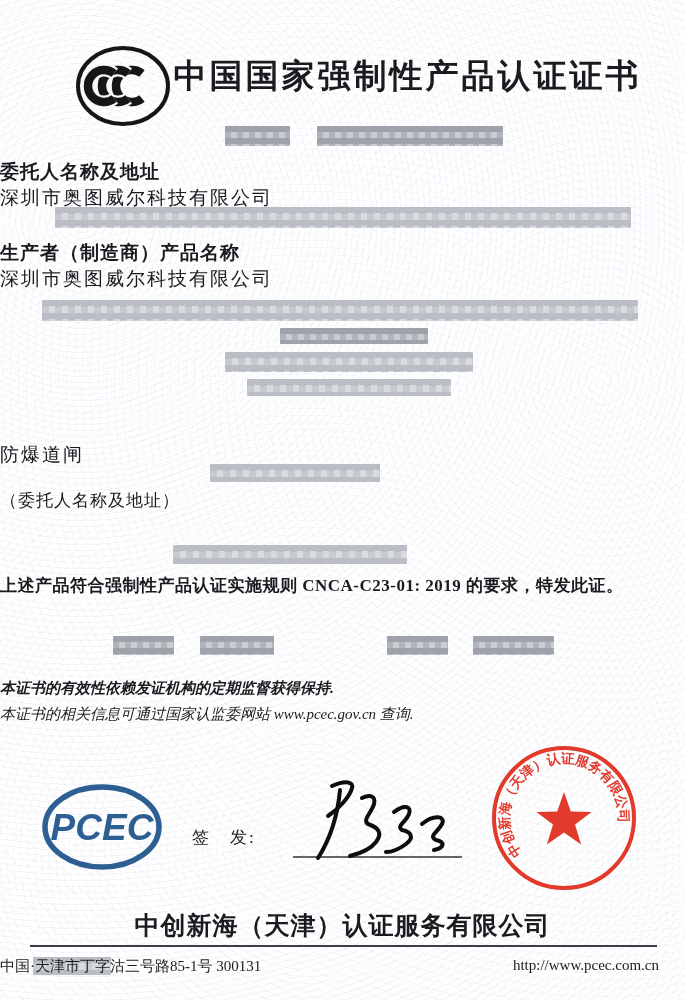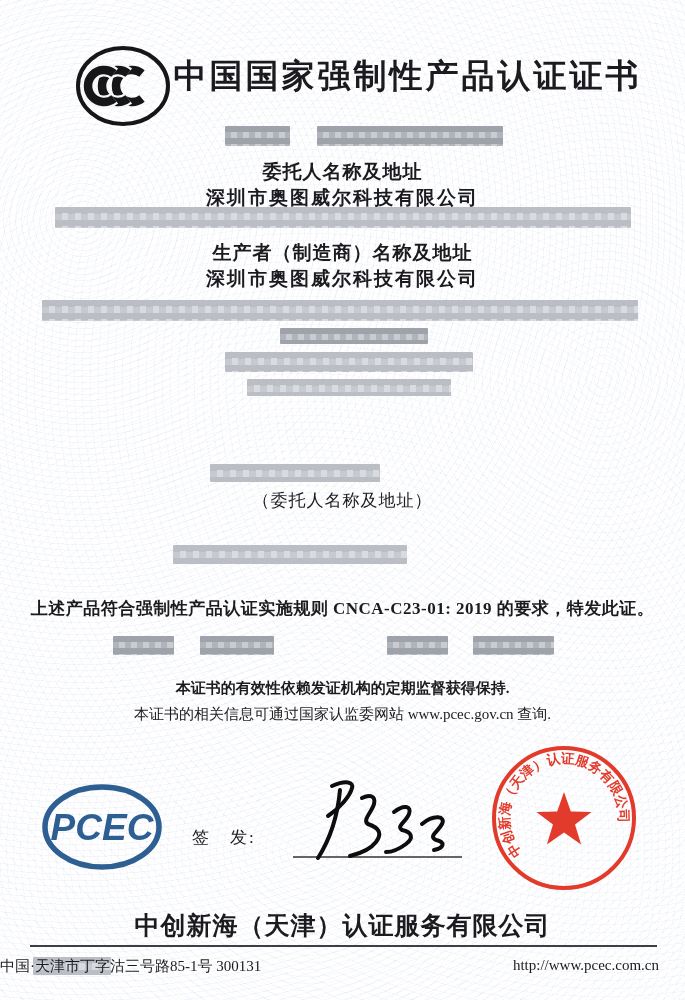--- a/index.html
+++ b/index.html
@@ -9,26 +9,26 @@
     font-family:"Liberation Serif", serif;
   }
   .page::before {
     content:""; position:absolute; inset:0; pointer-events:none;
     background-image:
       repeating-radial-gradient(circle at 12% 22%, rgba(110,140,190,.07) 0 1px, transparent 1px 6px),
       repeating-radial-gradient(circle at 88% 38%, rgba(110,140,190,.06) 0 1px, transparent 1px 8px),
       repeating-radial-gradient(circle at 45% 85%, rgba(110,140,190,.05) 0 1px, transparent 1px 7px);
   }
   .abs { position:absolute; }
-  .c { position:absolute; left:0; width:685px; text-align:center; }
+  .c { position:absolute; left:0; width:685px; text-align:left; }
   .bold { font-weight:bold; }
   .h19 { font-size:19px; font-weight:bold; letter-spacing:1px; }
-  .v19 { font-size:19px; letter-spacing:2px;font-weight:bold; }
+  .v19 { font-size:19px; letter-spacing:2px; }
   .t17 { font-size:17px; letter-spacing:1px; }
-  .n15 { font-size:15px; }
+  .n15 { font-size:15px;font-style:italic; }
   .title {
     position:absolute; left:130px; top:54px; width:555px; text-align:center;
     font-size:33px; font-weight:bold; letter-spacing:3px;
   }
   .statement { font-size:17px; font-weight:bold; letter-spacing:.5px; }
   .mz {
     position:absolute; border-radius:1px; filter:blur(.7px); opacity:.9;
     background: repeating-conic-gradient(#b4b8bf 0% 25%, #d5d8dd 25% 50%, #c2c6cc 50% 75%, #dfe2e6 75%);
     background-size:13px 13px;
   }
@@ -63,34 +63,35 @@
 
   <div class="title">中国国家强制性产品认证证书</div>
 
   <div class="mz dark" style="left:225px;top:126px;width:65px;height:20px"></div>
   <div class="mz dark" style="left:317px;top:126px;width:186px;height:20px"></div>
 
   <div class="c h19" style="top:159px">委托人名称及地址</div>
   <div class="c v19" style="top:185px">深圳市奥图威尔科技有限公司</div>
   <div class="mz" style="left:55px;top:207px;width:576px;height:21px"></div>
 
-  <div class="c h19" style="top:240px">生产者（制造商）名称及地址</div>
+  <div class="c h19" style="top:240px">生产者（制造商）产品名称</div>
   <div class="c v19" style="top:266px">深圳市奥图威尔科技有限公司</div>
   <div class="mz" style="left:42px;top:300px;width:596px;height:21px"></div>
 
   <div class="mz dark" style="left:280px;top:328px;width:148px;height:16px"></div>
   <div class="mz" style="left:225px;top:352px;width:248px;height:20px"></div>
   <div class="mz" style="left:247px;top:379px;width:204px;height:17px"></div>
 
+  <div class="c v19" style="top:442px">防爆道闸</div>
   <div class="mz" style="left:210px;top:464px;width:170px;height:18px"></div>
   <div class="c t17" style="top:489px">（委托人名称及地址）</div>
 
   <div class="mz" style="left:173px;top:545px;width:234px;height:19px"></div>
 
-  <div class="c statement" style="top:597px">上述产品符合强制性产品认证实施规则 CNCA-C23-01: 2019 的要求，特发此证。</div>
+  <div class="c statement" style="top:574px">上述产品符合强制性产品认证实施规则 CNCA-C23-01: 2019 的要求，特发此证。</div>
 
   <div class="mz dark" style="left:113px;top:636px;width:61px;height:19px"></div>
   <div class="mz dark" style="left:200px;top:636px;width:74px;height:19px"></div>
   <div class="mz dark" style="left:387px;top:636px;width:61px;height:19px"></div>
   <div class="mz dark" style="left:473px;top:636px;width:81px;height:19px"></div>
 
   <div class="c n15 bold" style="top:679px">本证书的有效性依赖发证机构的定期监督获得保持.</div>
   <div class="c n15" style="top:705px">本证书的相关信息可通过国家认监委网站 www.pcec.gov.cn 查询.</div>
 
   <svg class="abs" style="left:40px;top:783px" width="124" height="88" viewBox="0 0 124 88">

